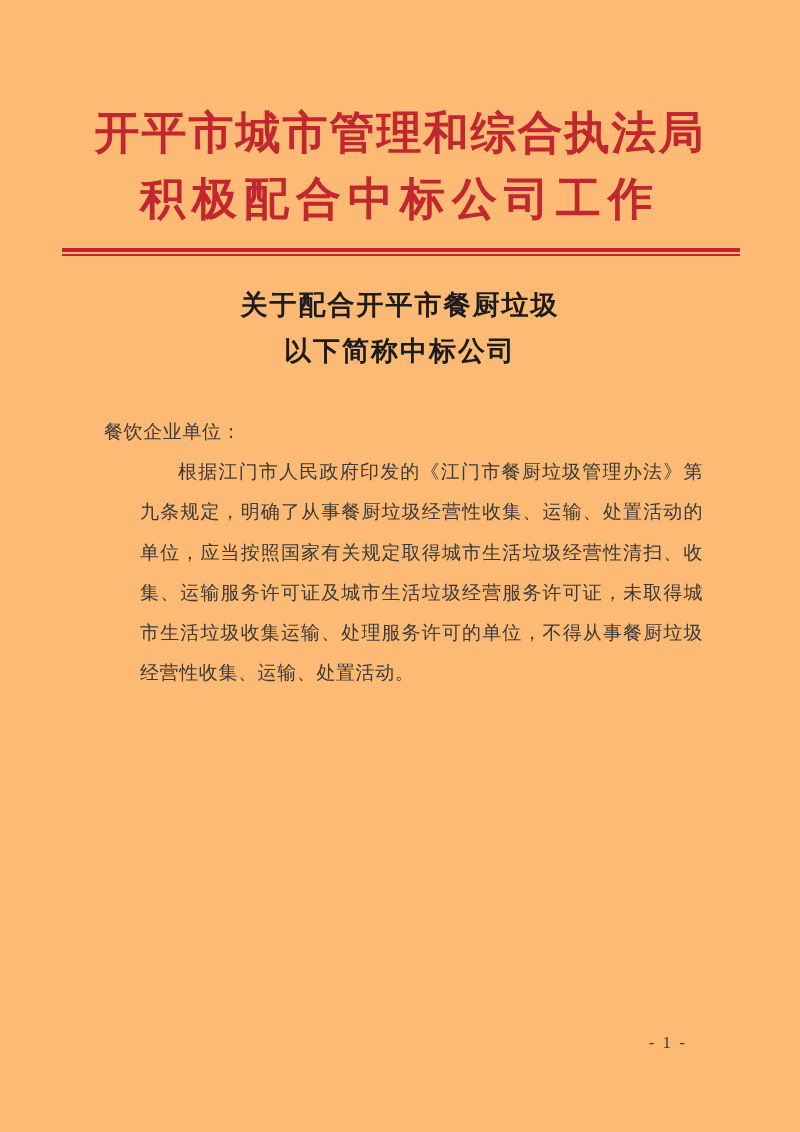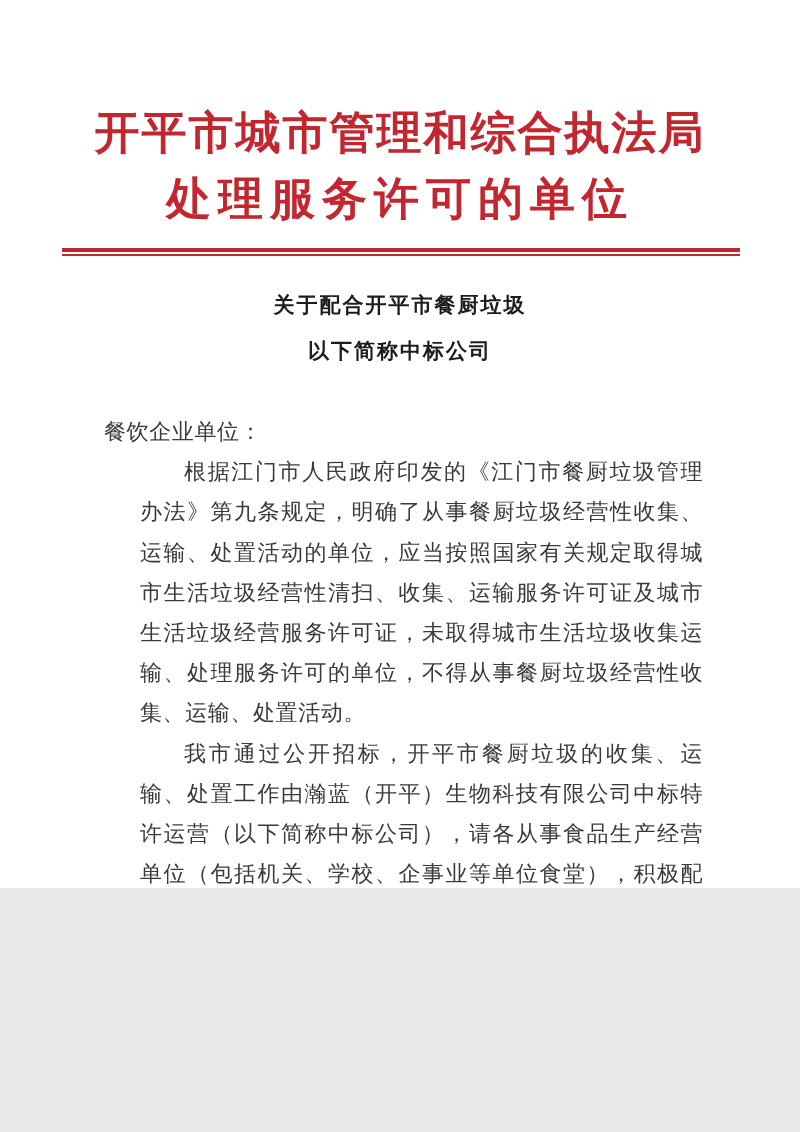--- a/index.html
+++ b/index.html
@@ -3,23 +3,23 @@
 <meta charset="utf-8">
 <style>
   html, body {
     margin: 0;
     padding: 0;
     background: #e9e9e9;
   }
   .page {
     position: relative;
     width: 800px;
-    height: 888px;
+    height: 1132px;
     margin: 0 auto;
-    background: #ffffff;
+    background: #fdba74;
     overflow: hidden;
     font-family: "Liberation Serif", "DejaVu Serif", serif;
   }
   
   .letterhead {
     padding-top: 100px;
   }
   .org-line {
     text-align: center;
     color: #c2262e;
@@ -44,28 +44,28 @@
     background: #c2262e;
     margin-top: 2px;
   }
   
   .notice-title {
     margin: 26px 0 0 0;
     text-align: center;
     font-family: "Liberation Sans", "DejaVu Sans", sans-serif;
     font-weight: bold;
     color: #1c1c1c;
-    font-size: 21px;
+    font-size: 27px;
     line-height: 46px;
     letter-spacing: 2px;
   }
   
   .notice-body {
     margin: 38px 97px 0 104px;
-    font-size: 22px;
+    font-size: 19px;
     line-height: 40.2px;
     letter-spacing: 0.6px;
     color: #3a3a3a;
     text-align: justify;
     text-justify: inter-ideograph;
   }
   .notice-body p {
     margin: 0;
   }
   .notice-body p.indent {
@@ -85,35 +85,34 @@
     color: #3c3c3c;
   }
 </style>
 </head>
 <body>
 
 <div class="page">
 
   <header class="letterhead">
     <div class="org-line">开平市城市管理和综合执法局</div>
-    <div class="org-line second">处理服务许可的单位</div>
+    <div class="org-line second">积极配合中标公司工作</div>
     <div class="rule">
       <div class="thick"></div>
       <div class="thin"></div>
     </div>
   </header>
 
   <h1 class="notice-title">
     <span>关于配合开平市餐厨垃圾</span><br>
     <span>以下简称中标公司</span>
   </h1>
 
   <main class="notice-body">
     <p>餐饮企业单位：</p>
     <p class="indent">根据江门市人民政府印发的《江门市餐厨垃圾管理办法》第九条规定，明确了从事餐厨垃圾经营性收集、运输、处置活动的单位，应当按照国家有关规定取得城市生活垃圾经营性清扫、收集、运输服务许可证及城市生活垃圾经营服务许可证，未取得城市生活垃圾收集运输、处理服务许可的单位，不得从事餐厨垃圾经营性收集、运输、处置活动。</p>
-    <p class="indent">我市通过公开招标，开平市餐厨垃圾的收集、运输、处置工作由瀚蓝（开平）生物科技有限公司中标特许运营（以下简称中标公司），请各从事食品生产经营单位（包括机关、学校、企事业等单位食堂），积极配合中标公司工作，约定收运方式、收集时间、存放地点等事宜，解决餐厨垃圾收运、处置问题,并签订收运协议。签订收运协议后，请将产生的食物残余、食品加工废料、过期食品和废弃食用油脂等餐厨垃圾收集好，做好餐厨垃圾处理工作。</p>
   </main>
 
   <footer class="page-footer">
     <span>- 1 -</span>
   </footer>
 
 </div>
 
 </body></html>

